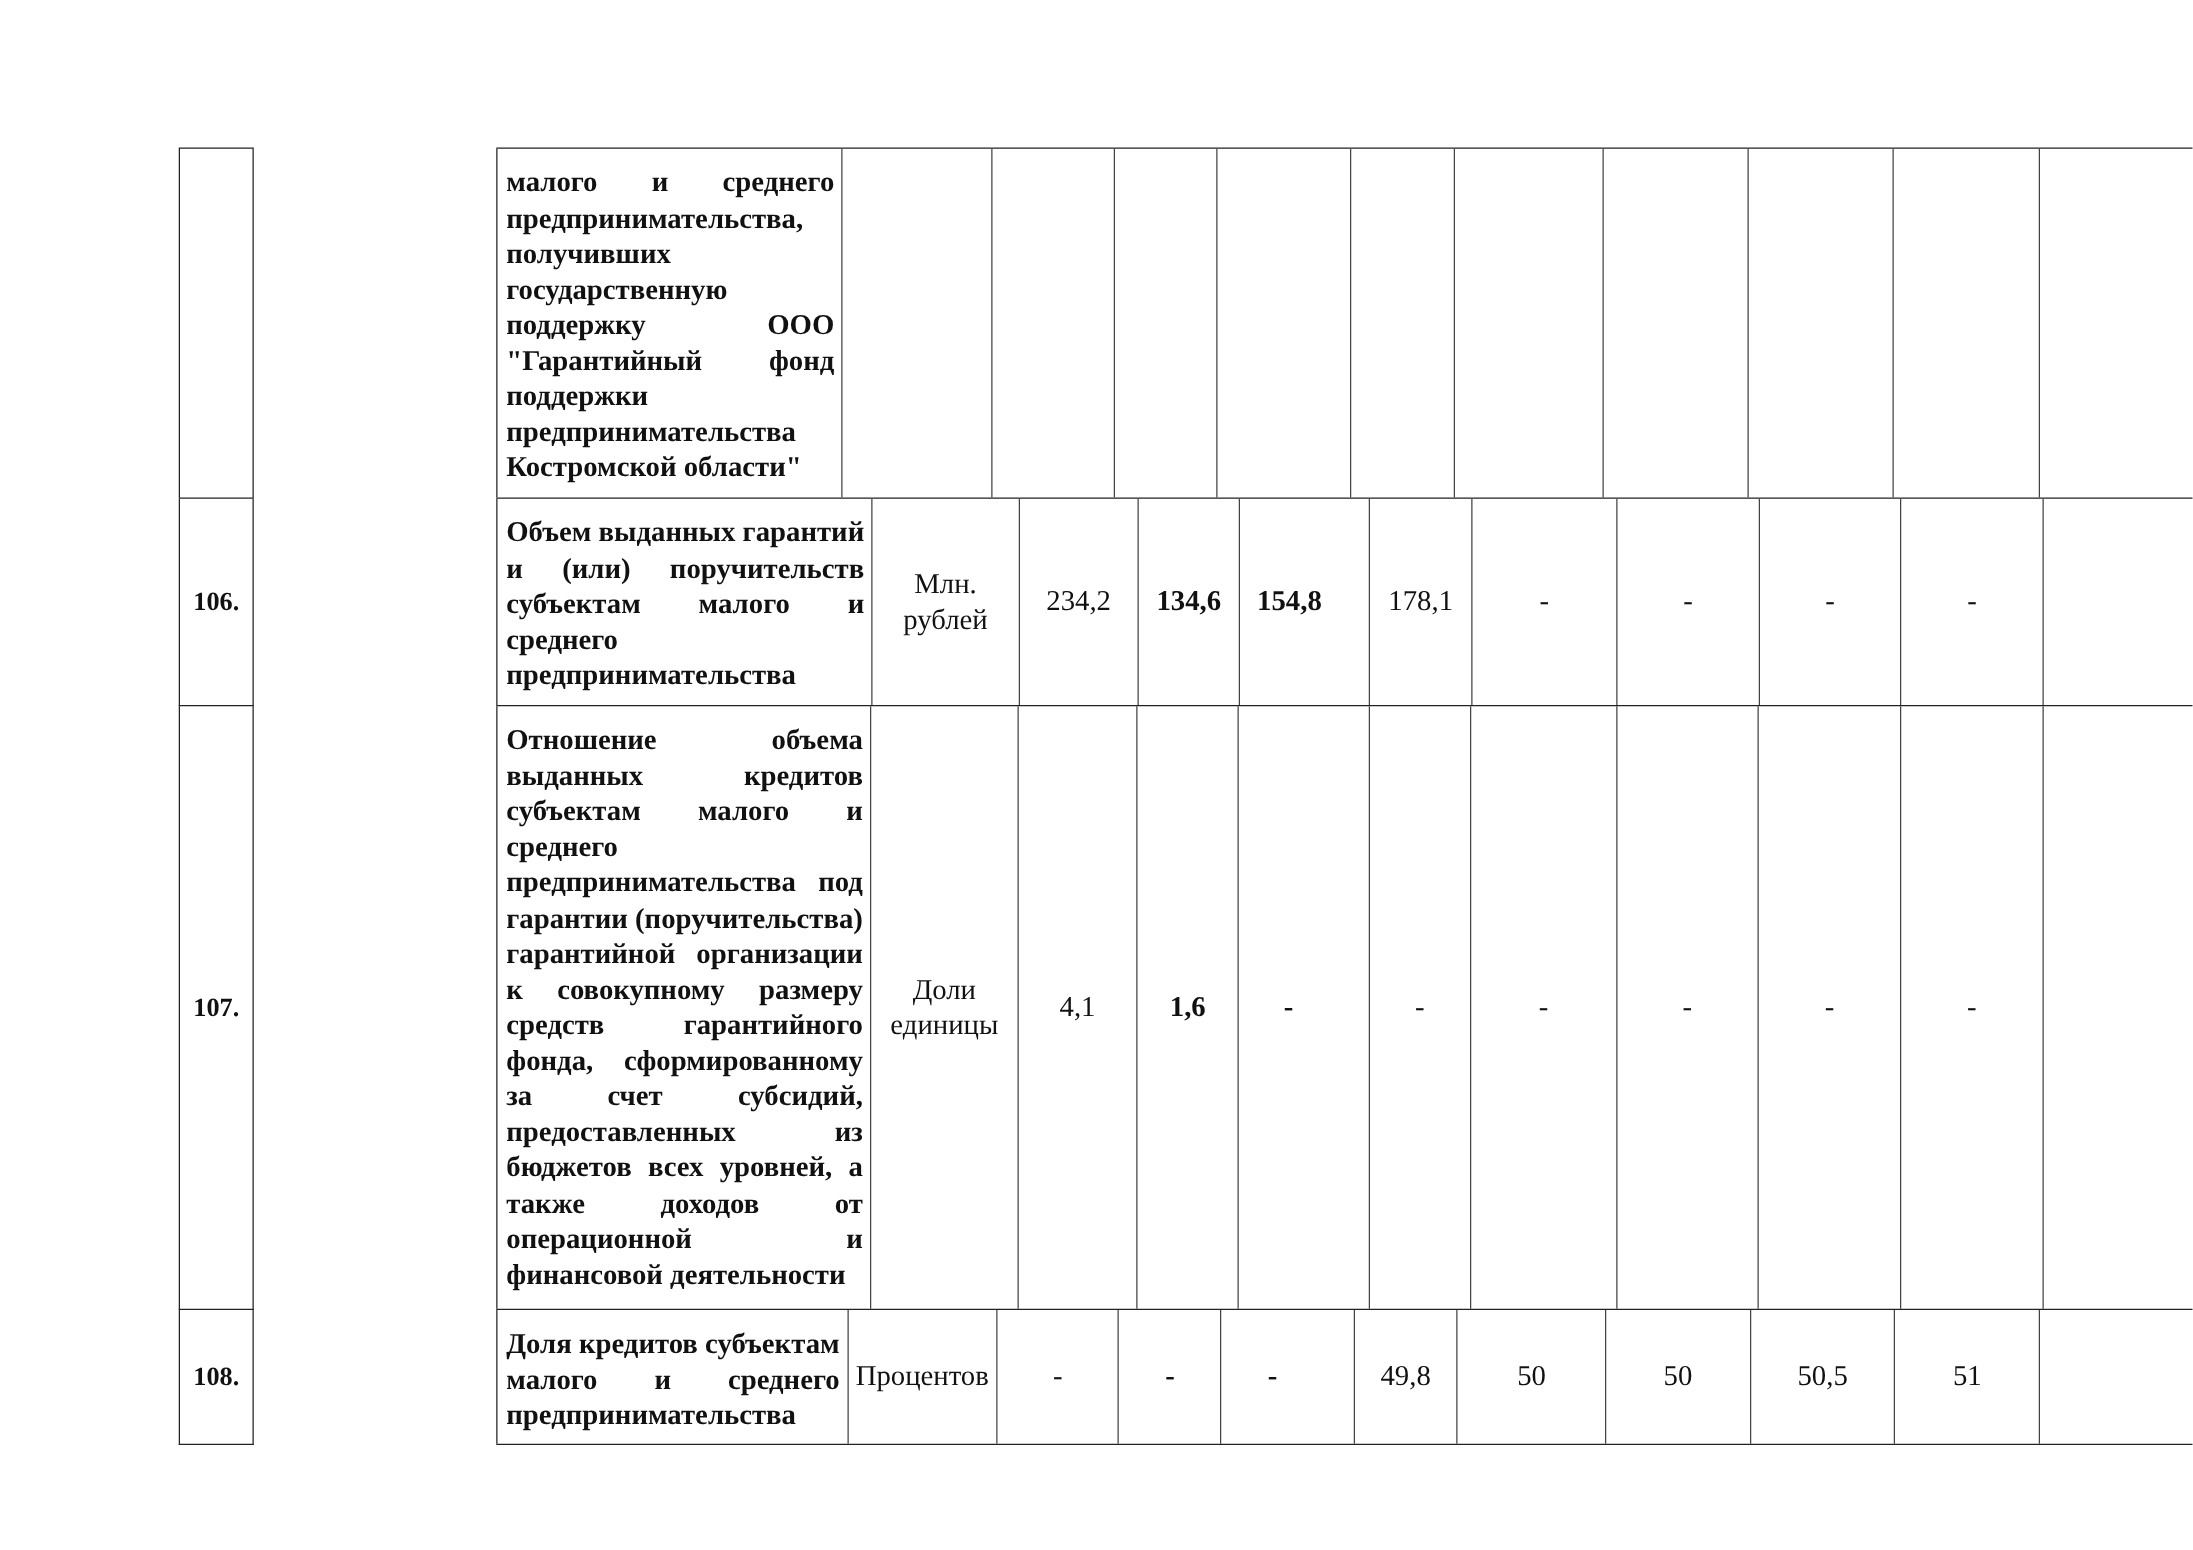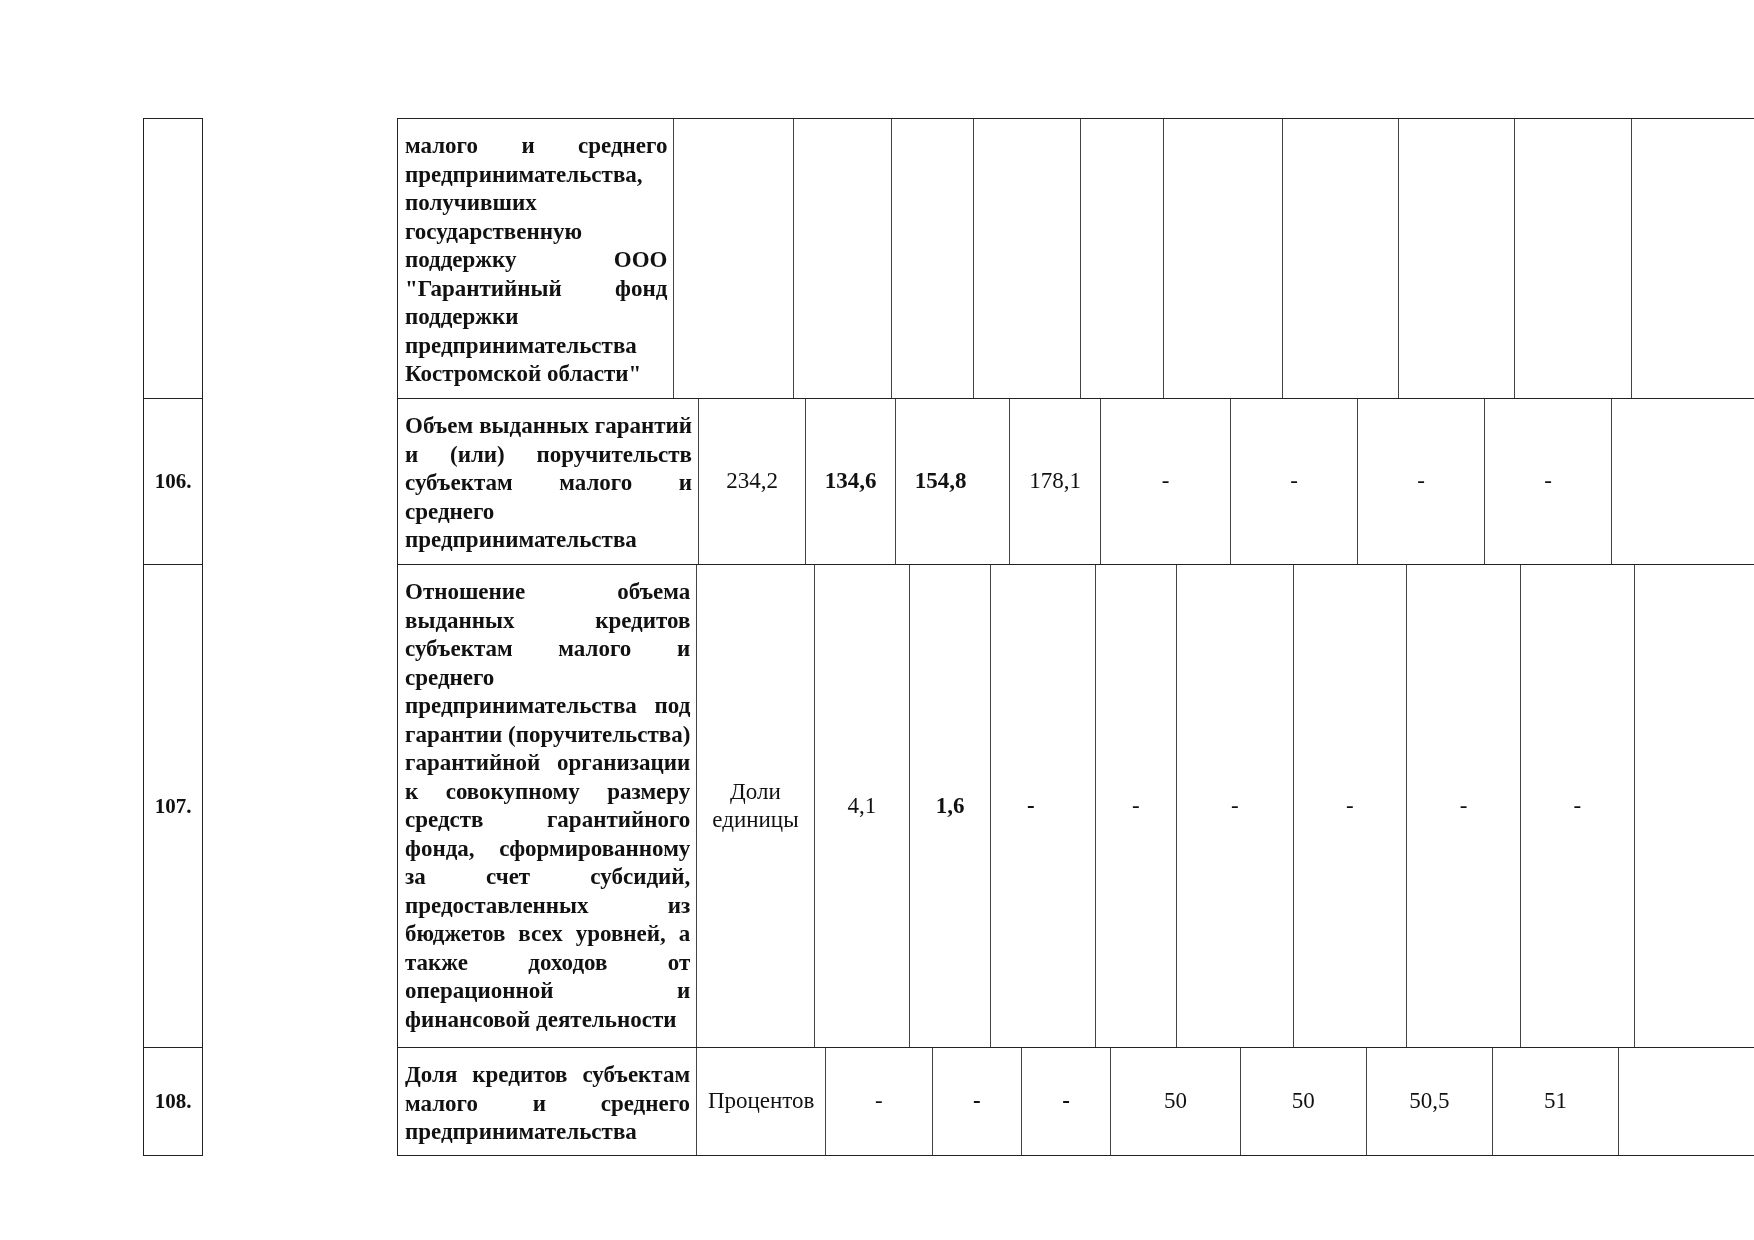--- a/index.html
+++ b/index.html
@@ -90,20 +90,21 @@
     <div class="row h-r1">
       <div class="cell desc w-desc">
         <div class="desc-lines">
           <div>Объем выданных гарантий</div>
           <div>и (или) поручительств</div>
           <div>субъектам малого и</div>
           <div class="left">среднего</div>
           <div class="last">предпринимательства</div>
         </div>
       </div>
+      <div class="cell unit w-unit">Млн.<br>рублей</div>
       <div class="cell w-c1">234,2</div>
       <div class="cell w-c2">134,6</div>
       <div class="cell w-c3">154,8</div>
       <div class="cell w-c4">178,1</div>
       <div class="cell w-c5">-</div>
       <div class="cell w-c6">-</div>
       <div class="cell w-c7">-</div>
       <div class="cell w-c8">-</div>
       <div class="cell w-c9"></div>
     </div>
@@ -146,20 +147,21 @@
         <div class="desc-lines">
           <div>Доля кредитов субъектам</div>
           <div>малого и среднего</div>
           <div class="last">предпринимательства</div>
         </div>
       </div>
       <div class="cell unit w-unit">Процентов</div>
       <div class="cell w-c1">-</div>
       <div class="cell w-c2">-</div>
       <div class="cell w-c3">-</div>
+      <div class="cell w-c4">49,8</div>
       <div class="cell w-c5">50</div>
       <div class="cell w-c6">50</div>
       <div class="cell w-c7">50,5</div>
       <div class="cell w-c8">51</div>
       <div class="cell w-c9"></div>
     </div>
 
   </div>
 </div>
 

